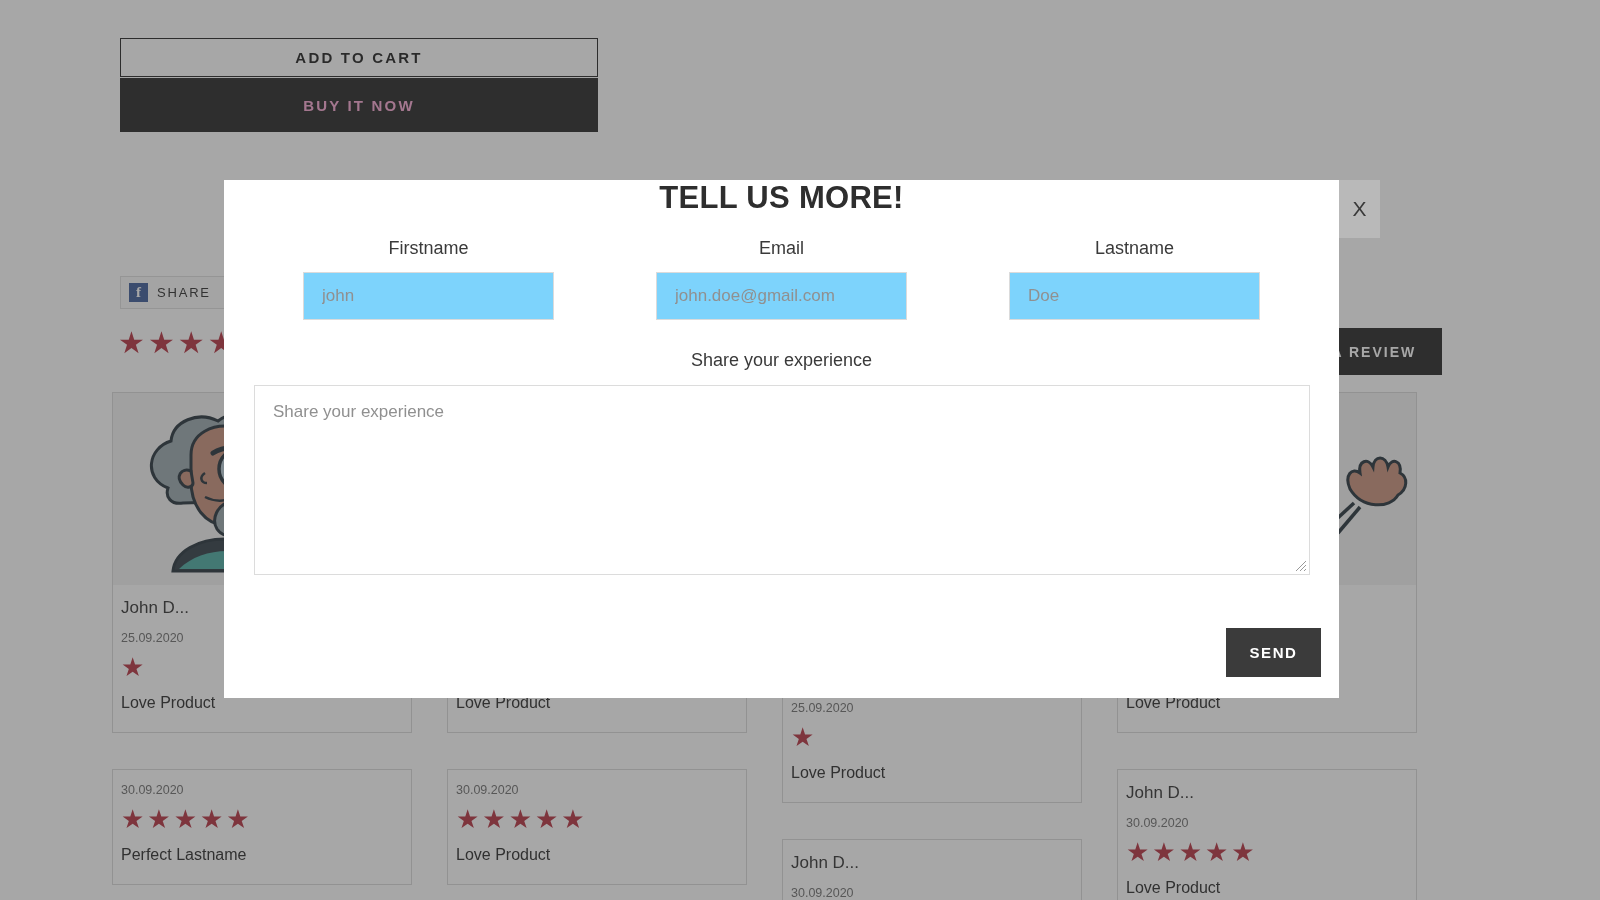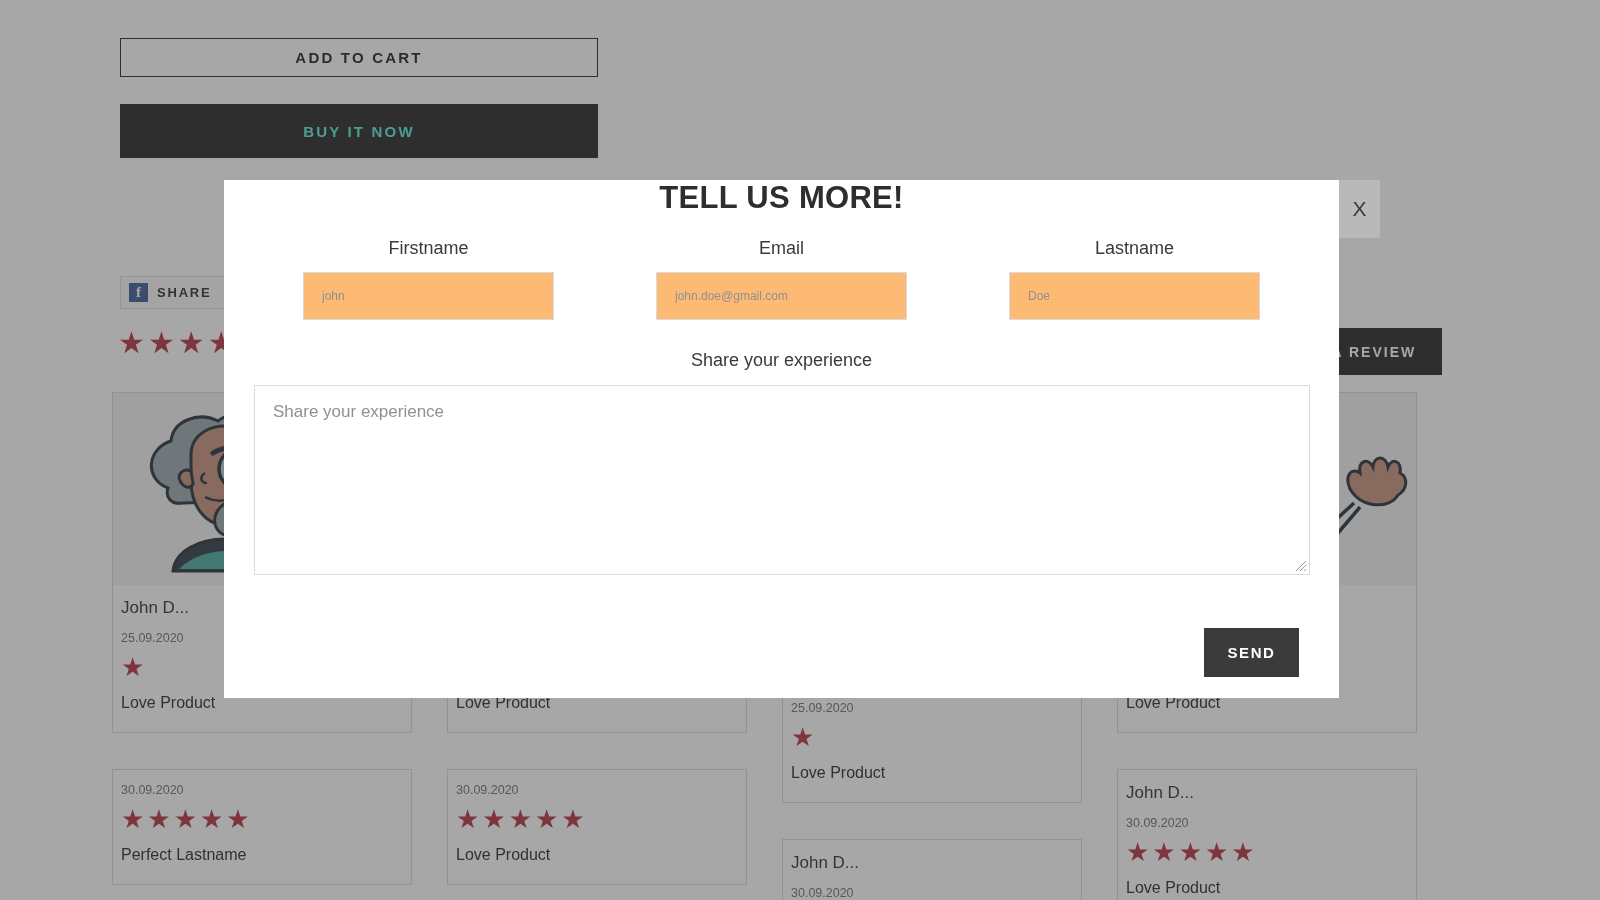--- a/index.html
+++ b/index.html
@@ -36,23 +36,23 @@
     font-size: 15px;
     font-weight: bold;
     letter-spacing: 2.2px;
     cursor: pointer;
   }
   .btn-buy-now {
     display: flex;
     align-items: center;
     justify-content: center;
     height: 54px;
-    margin-top: 27px;
+    margin-top: 1px;
     background: #242424;
-    color: #5eead4;
+    color: #f9a8d4;
     font-size: 15px;
     font-weight: bold;
     letter-spacing: 2.2px;
     cursor: pointer;
   }
 
   
   .share-row {
     position: absolute;
     left: 120px;
@@ -73,21 +73,21 @@
     width: 19px; height: 19px;
     background: #3b5998;
     color: #ffffff;
     font-family: "Liberation Serif", serif;
     font-weight: bold;
     font-size: 15px;
     line-height: 19px;
     text-align: center;
   }
   .fb-label {
-    font-size: 13px; font-weight: bold;
+    font-size: 13px; font-weight: normal;
     letter-spacing: 1.8px; color: #2b2b2b;
   }
 
   .summary-stars {
     position: absolute;
     left: 118px;
     top: 328px;
     display: flex;
     gap: 3px;
     font-size: 30px;
@@ -198,23 +198,23 @@
   .field { flex: 1; display: flex; flex-direction: column; align-items: center; }
   .field-label {
     font-size: 18px;
     color: #3a3a3a;
     margin-bottom: 13px;
   }
   .field input {
     width: 251px;
     height: 48px;
     border: 1px solid #dbdbdb;
-    background: #fdba74;
+    background: #7dd3fc;
     padding: 0 18px;
-    font-size: 12px;
+    font-size: 17px;
     color: #333333;
     font-family: "Liberation Sans", sans-serif;
     outline: none;
   }
   .field input::placeholder { color: #909090; }
 
   .exp-label {
     text-align: center;
     font-size: 18px;
     color: #3a3a3a;
@@ -237,21 +237,21 @@
   #experience::placeholder { color: #909090; }
   .resize-grip {
     position: absolute;
     right: 3px; bottom: 3px;
     width: 12px; height: 12px;
     pointer-events: none;
   }
 
   .send-row {
     position: absolute;
-    right: 40px;
+    right: 18px;
     bottom: 21px;
   }
   .btn-send {
     width: 95px;
     height: 49px;
     background: #3b3b3b;
     color: #ffffff;
     font-size: 15px;
     font-weight: bold;
     letter-spacing: 1.6px;

